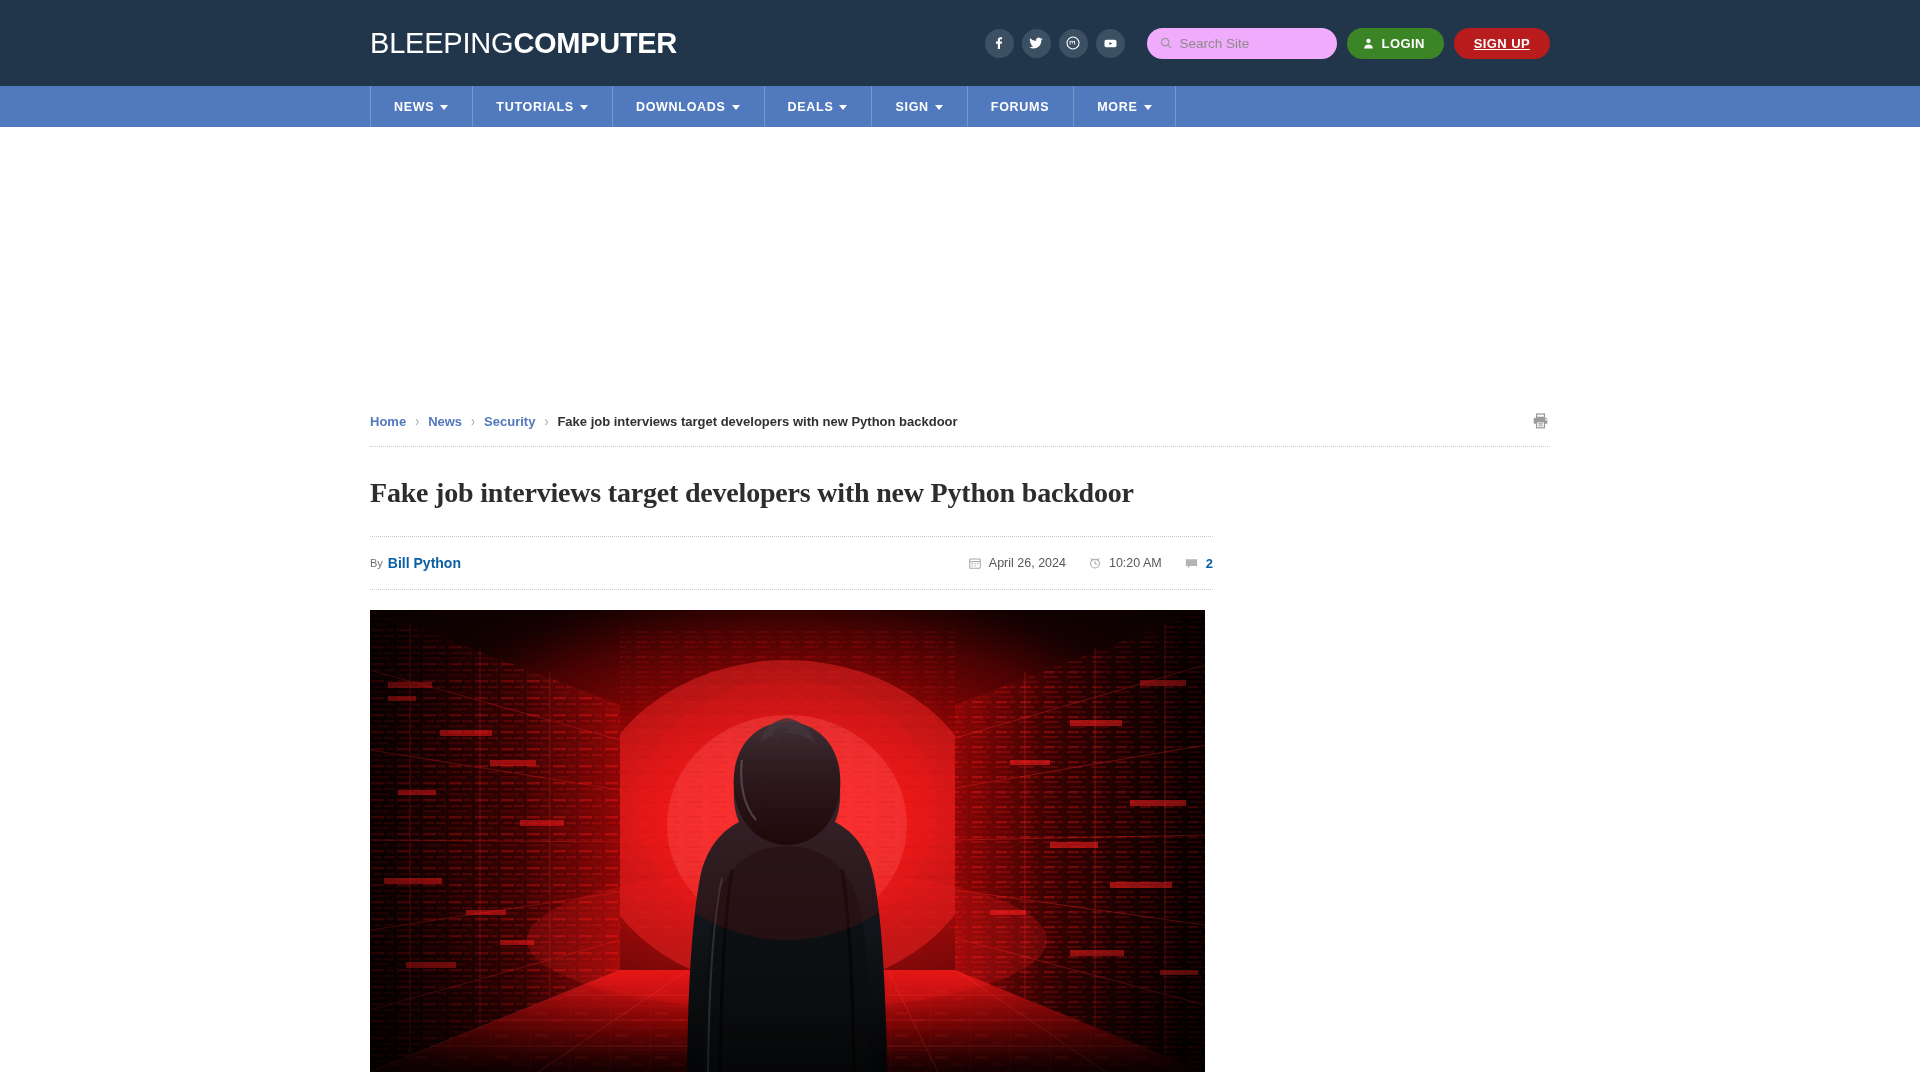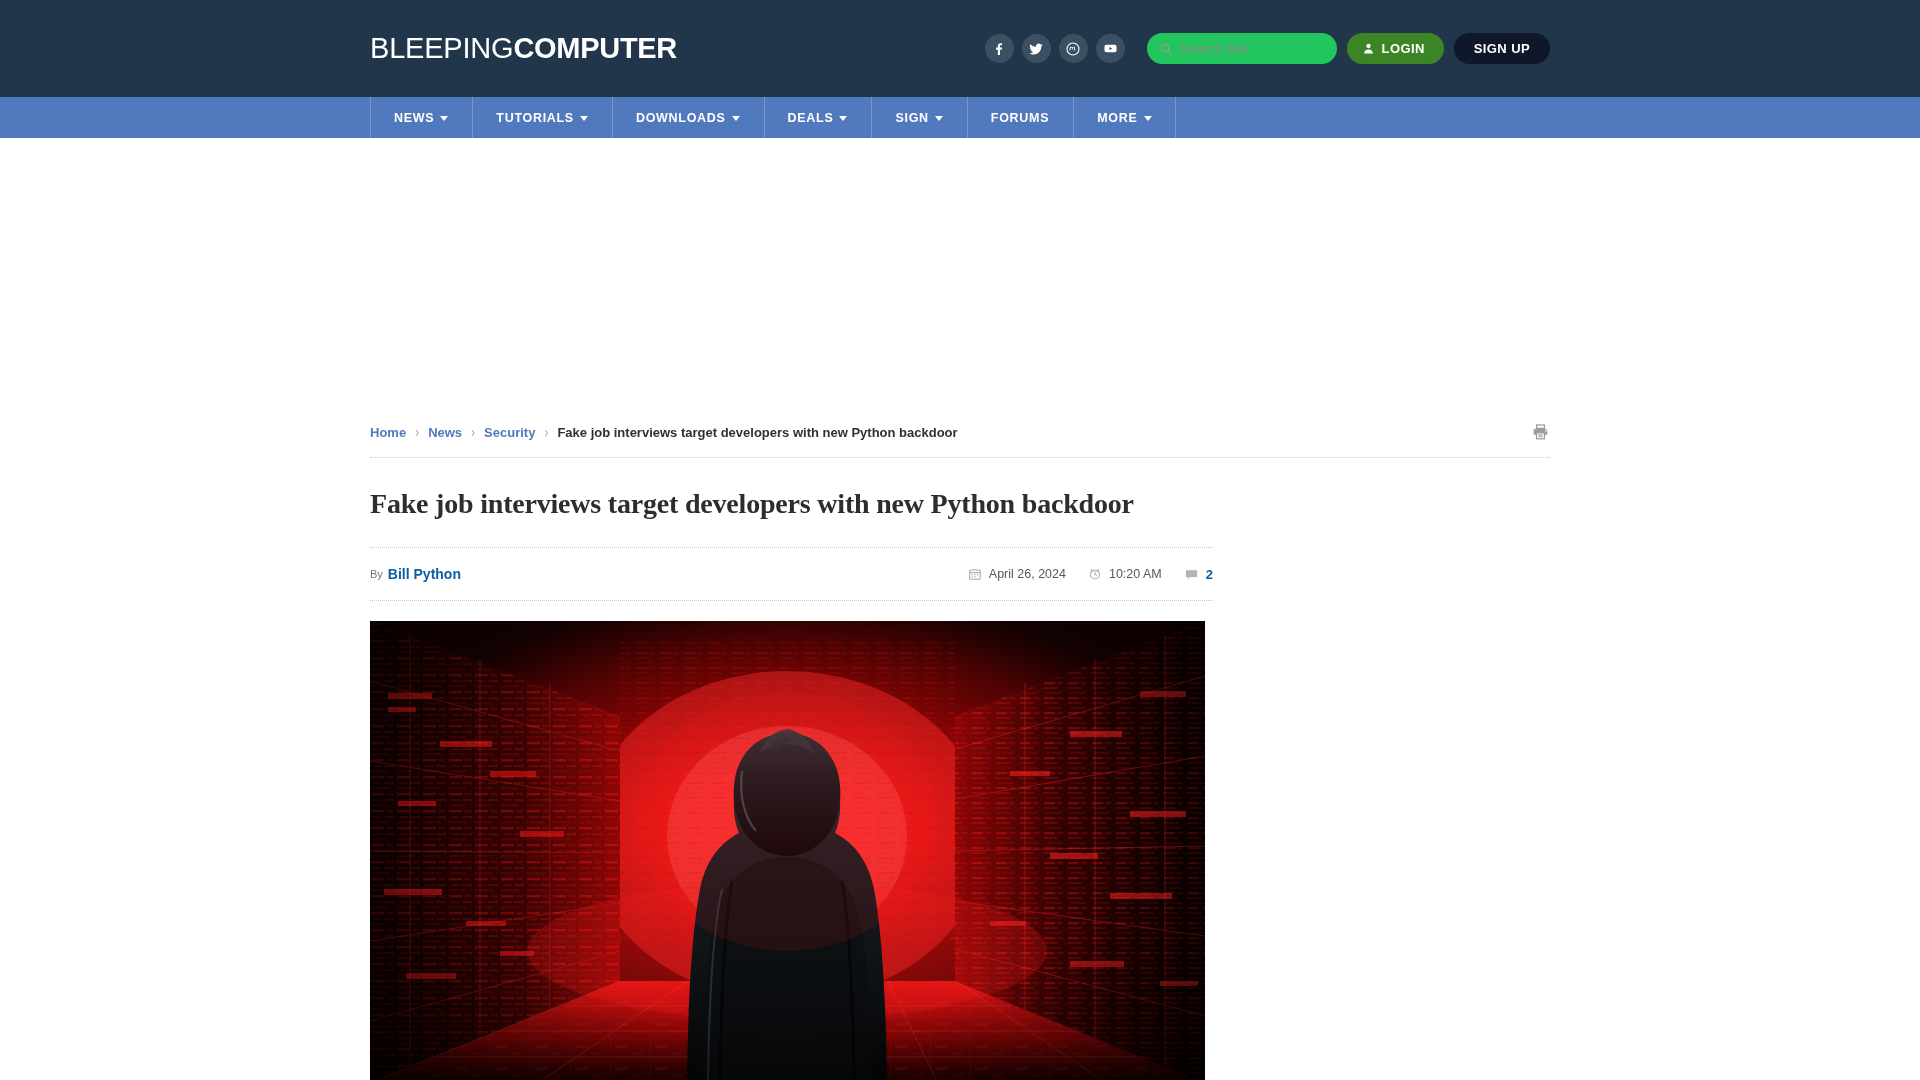--- a/index.html
+++ b/index.html
@@ -12,21 +12,21 @@
 
   body {
     font-family: "Liberation Sans", sans-serif;
     background: #ffffff;
     color: #222;
   }
 
   
   .site-header {
     width: 100%;
-    height: 97px;
+    height: 86px;
     background: #21364b;
     display: flex;
     align-items: center;
     position: relative;
   }
 
   .header-inner {
     width: 1180px;
     margin: 0 auto;
     display: flex;
@@ -75,21 +75,21 @@
     display: flex;
     align-items: center;
     justify-content: center;
     cursor: pointer;
   }
   .social-icon svg { display: block; }
 
   .search-box {
     width: 190px;
     height: 31px;
-    background: #22c55e;
+    background: #f0abfc;
     border-radius: 16px;
     display: flex;
     align-items: center;
     padding: 8px 12px;
     gap: 7px;
   }
   .search-box svg { flex: 0 0 auto; }
   .search-box input {
     border: none;
     outline: none;
@@ -114,33 +114,34 @@
     justify-content: center;
     gap: 7px;
     padding: 0 19px 0 15px;
     cursor: pointer;
     border: none;
     white-space: nowrap;
   }
 
   .btn-signup {
     height: 31px;
-    background: #0f172a;
+    background: #b91c1c;
     border-radius: 16px;
     color: #fff;
     font-size: 13px;
     font-weight: 700;
     letter-spacing: 0.4px;
     display: flex;
     align-items: center;
     justify-content: center;
     padding: 0 20px;
     cursor: pointer;
     border: none;
     white-space: nowrap;
+    text-decoration: underline;
   }
 
   
   .main-nav {
     width: 100%;
     height: 41px;
     background: #5179bd;
     display: flex;
     justify-content: center;
   }

